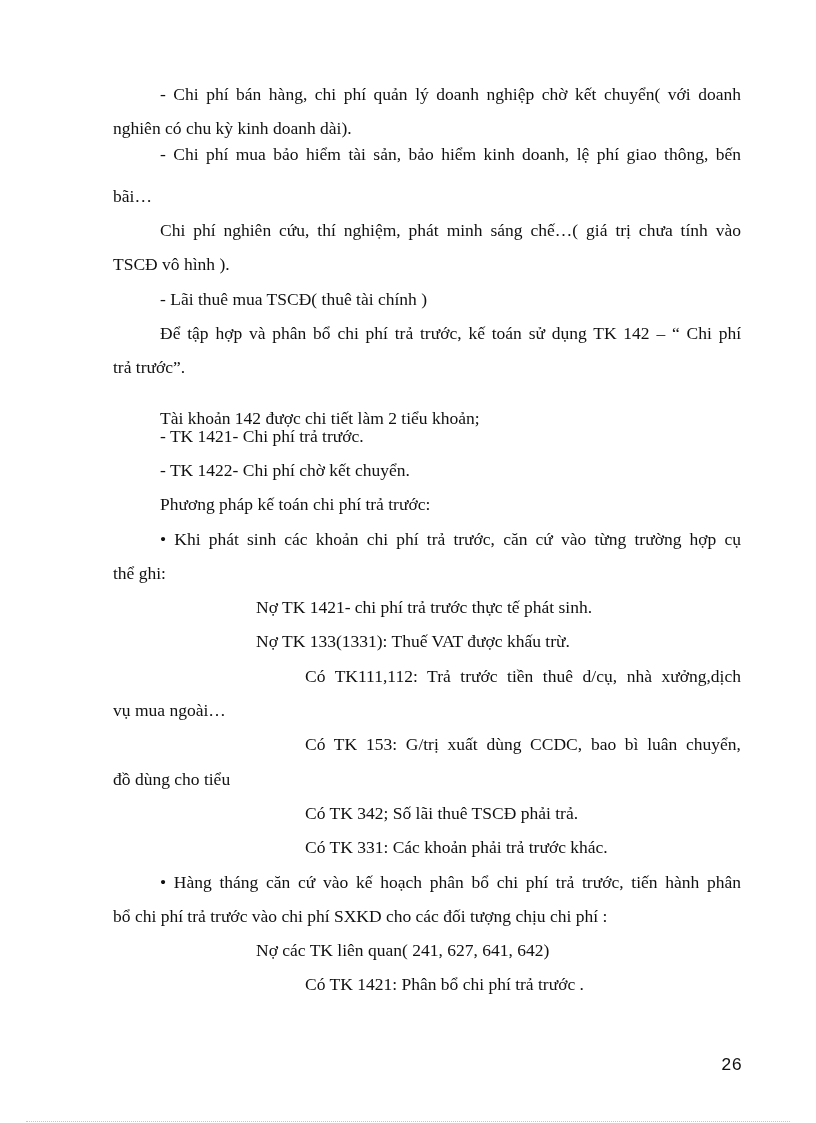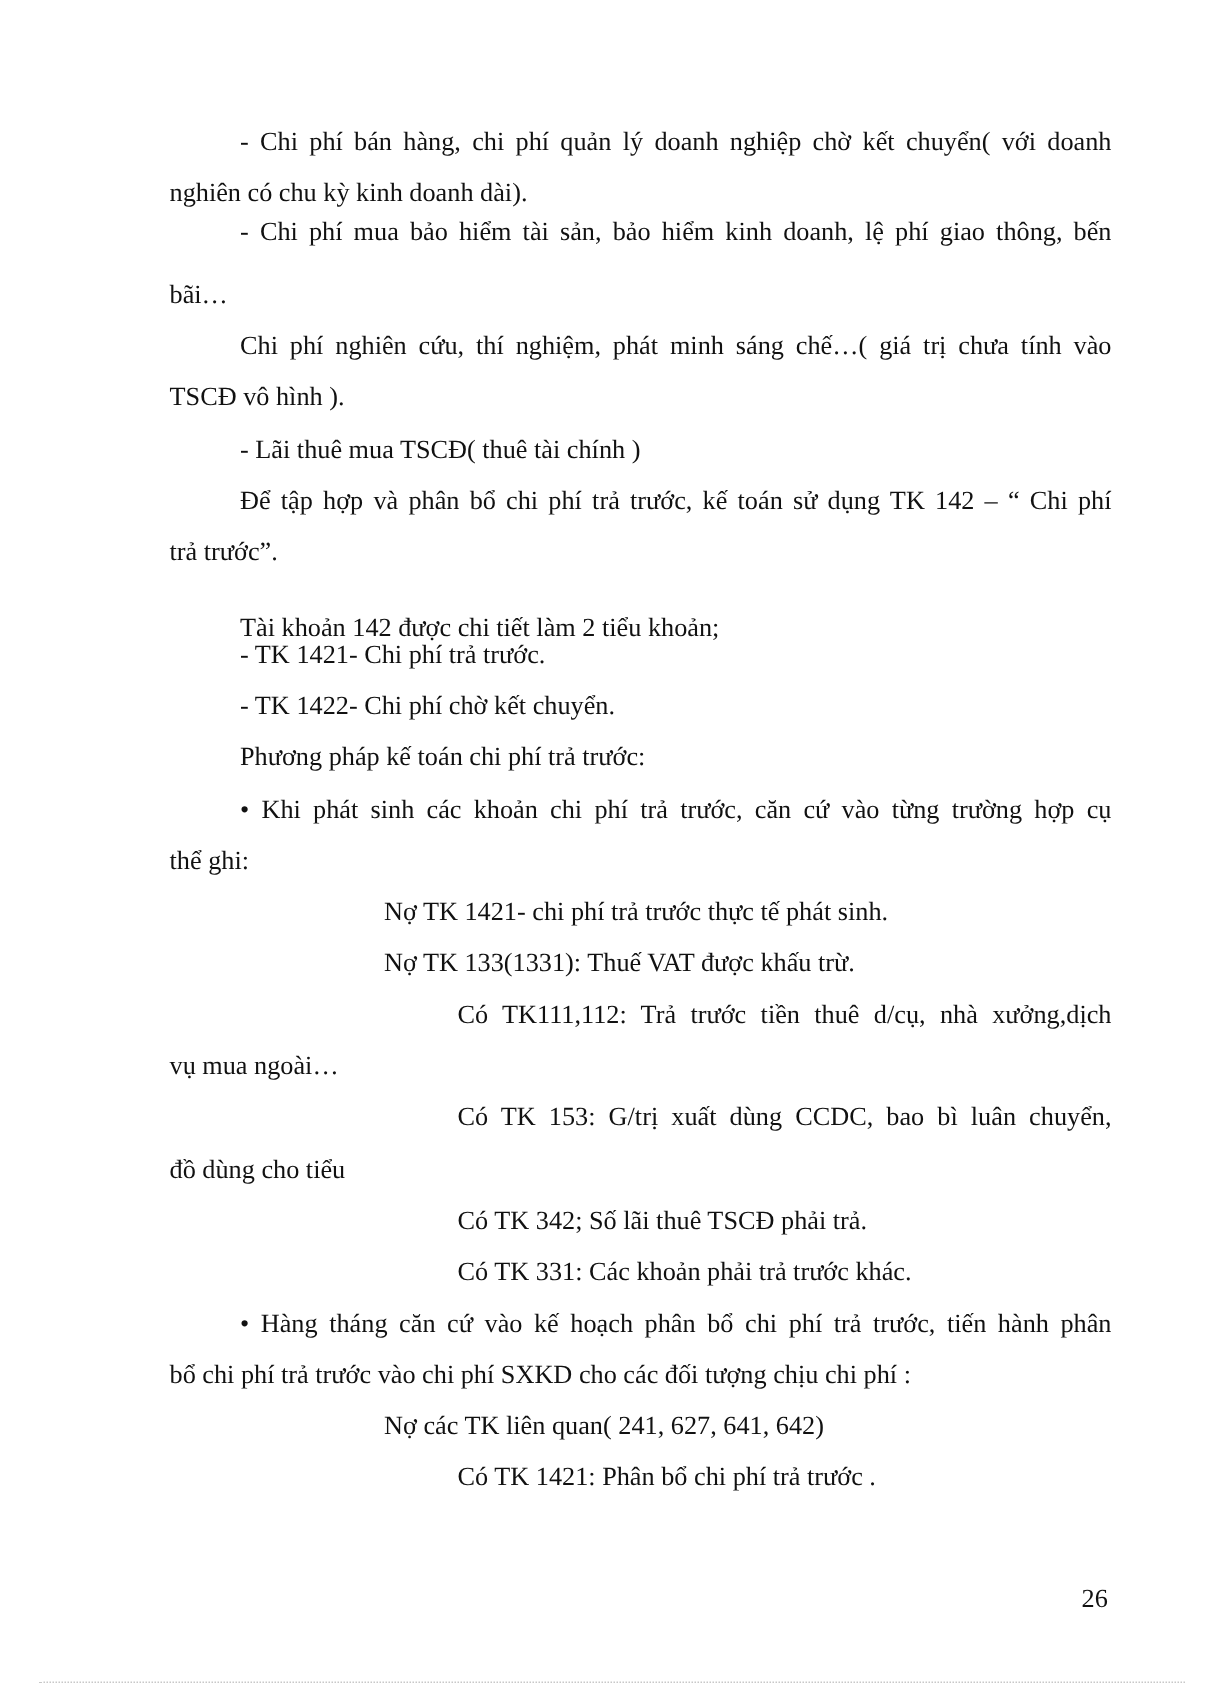--- a/index.html
+++ b/index.html
@@ -1,20 +1,20 @@
 <!DOCTYPE html>
 <html><head>
   <meta charset="utf-8">
   <style>
     html, body { margin: 0; padding: 0; background: #ffffff; }
     body { width: 816px; height: 1123px; position: relative; overflow: hidden;
            font-family: "Liberation Serif", serif; color: #111; font-size: 17.5px; }
     .line { position: absolute; white-space: nowrap; line-height: 20px; }
     .just { text-align: justify; text-align-last: justify; }
-    .page-number { position: absolute; left: 721px; top: 1055px; font-size: 17.5px; }
+    .page-number { position: absolute; left: 721px; top: 1055px; font-size: 17.5px; font-family: Liberation Mono, monospace; }
     .page-border { position: absolute; left: 26px; right: 26px; top: 1121px;
                    border-top: 1px dotted #c8c8c8; }
   </style>
 </head>
 <body>
 
 <div id="page">
     <div class="line just" style="left: 160px; top: 84px; width: 581px;">- Chi phí bán hàng, chi phí quản lý doanh nghiệp chờ kết chuyển( với doanh</div>
     <div class="line" style="left: 113px; top: 118px;">nghiên có chu kỳ kinh doanh dài).</div>
     <div class="line just" style="left: 160px; top: 144px; width: 581px;">- Chi phí mua bảo hiểm tài sản, bảo hiểm kinh doanh, lệ phí giao thông, bến</div>

